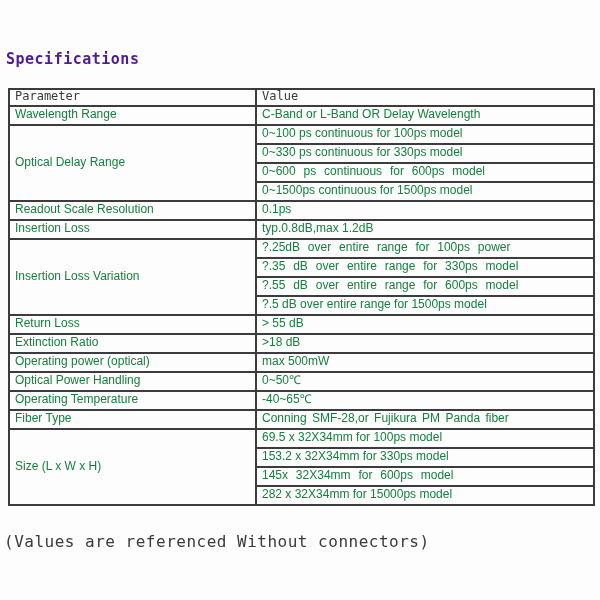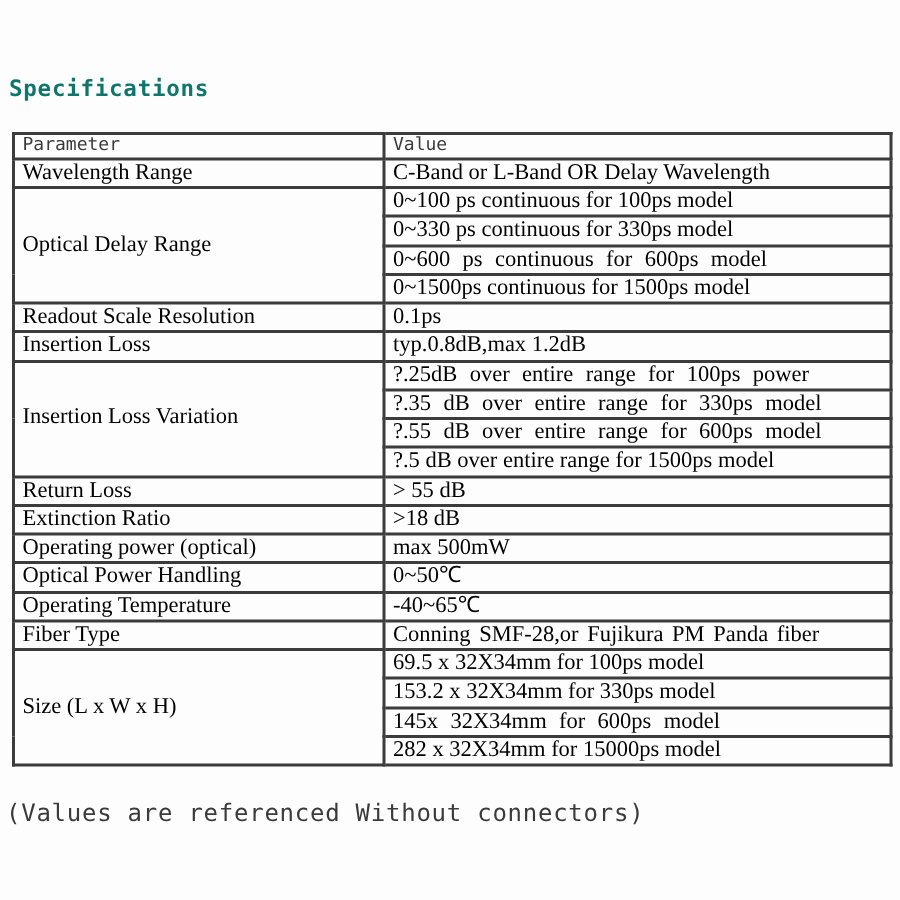--- a/index.html
+++ b/index.html
@@ -14,35 +14,35 @@
     overflow: hidden;
   }
   .page-title {
     position: absolute;
     left: 6px;
     top: 50px;
     font-family: "DejaVu Sans Mono", monospace;
     font-size: 15px;
     font-weight: bold;
     letter-spacing: 0.5px;
-    color: #0f766e;
+    color: #4c1d95;
   }
   table.spec {
     position: absolute;
     left: 8px;
     top: 88px;
     width: 585px;
     border-collapse: collapse;
     table-layout: fixed;
   }
   table.spec td {
     border: 2px solid #3c3c3c;
-    font-family: Liberation Serif, serif;
-    font-size: 15px;
-    color: #000000;
+    font-family: Liberation Sans, sans-serif;
+    font-size: 12px;
+    color: #15803d;
     padding: 0 2px 0 5px;
     height: 17px;
     line-height: 1.15;
     vertical-align: middle;
     overflow: hidden;
     white-space: nowrap;
   }
   table.spec tr.hdr td {
     font-family: "DejaVu Sans Mono", monospace;
     font-size: 12px;

